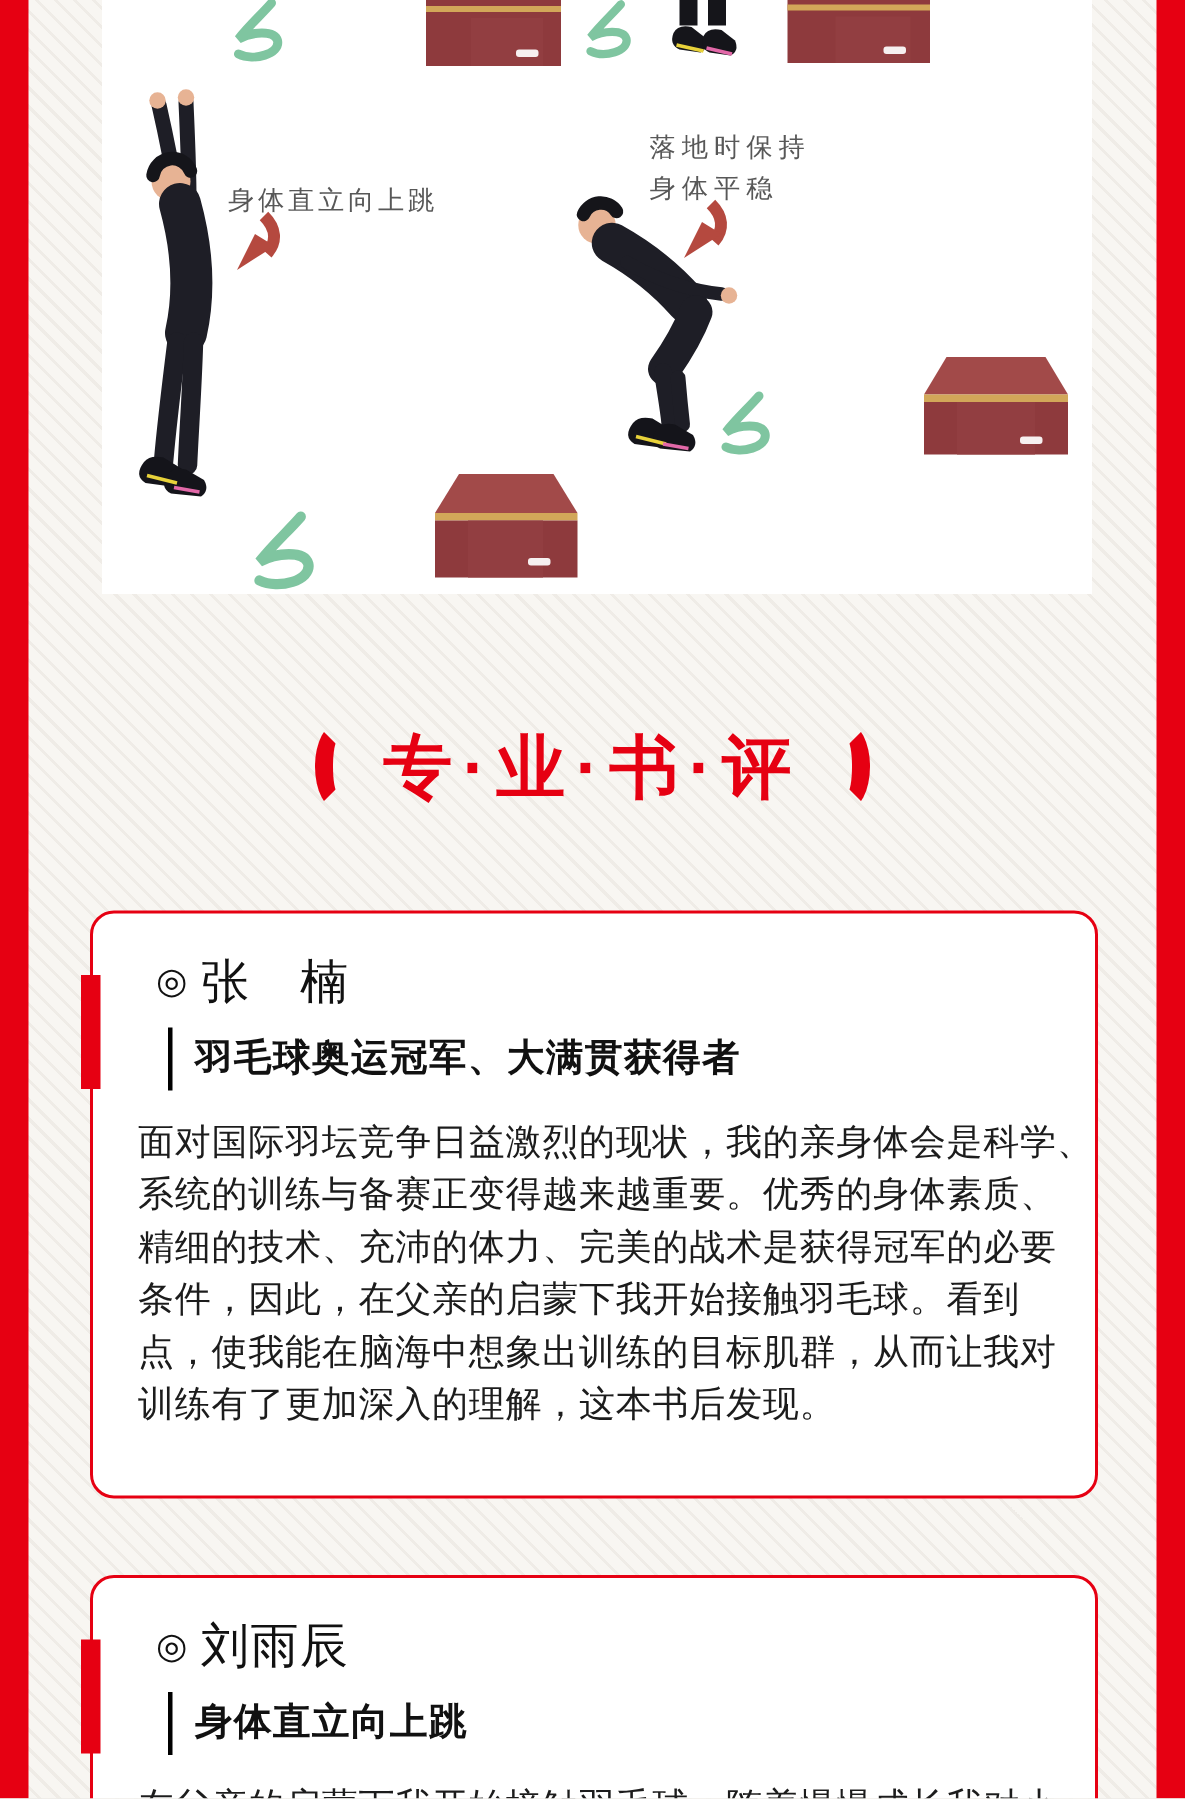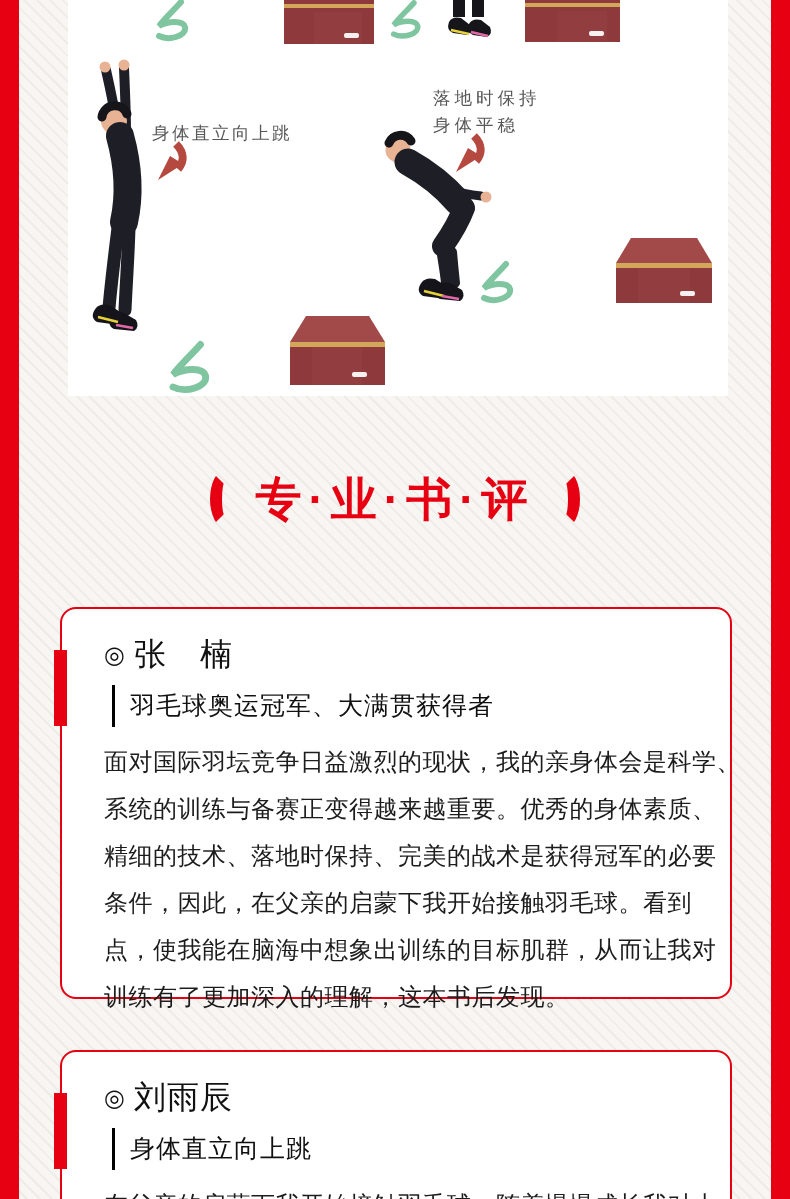--- a/index.html
+++ b/index.html
@@ -28,21 +28,21 @@
   
   .photo-panel {
     position:absolute; left:68px; top:0;
     width:660px; height:396px;
     background:#ffffff;
   }
   .photo-panel svg { display:block; }
 
   
   .review-header {
-    position:absolute; left:19px; right:19px; top:470px;
+    position:absolute; left:19px; right:19px; top:482px;
     display:flex; align-items:center; justify-content:center;
     gap:16px;
   }
   .review-header .title {
     font-size:46px; line-height:56px;
     font-weight:bold;
     color:var(--red);
     letter-spacing:7px;
     white-space:nowrap;
   }
@@ -84,31 +84,31 @@
     font-size:32px; font-weight:normal; color:#111;
     letter-spacing:1px; line-height:1.1;
   }
 
   .title-row {
     margin:13px 0 0 50px;
     border-left:3px solid #000;
     padding:5px 0 7px 15px;
   }
   .title-row .subtitle {
-    font-size:25px; font-weight:normal; color:#111;
+    font-size:25px; font-weight:bold; color:#111;
     letter-spacing:1px; line-height:1.2;
   }
 
   .para {
     margin:17px 28px 0 30px;
     font-size:24px; line-height:35px;
     color:#1c1c1c;
     letter-spacing:0.5px;
   }
-  .para p { margin:12px; white-space:nowrap; }
+  .para p { margin:0; white-space:nowrap; }
 </style>
 </head>
 <body>
 
 <div class="page" style="--red:#e60012;">
 
   <div class="edge-strip left"></div>
   <div class="edge-strip right"></div>
 
   <section class="photo-panel">
@@ -224,21 +224,21 @@
     <div class="name-row">
       <span class="marker">◎</span>
       <span class="name">张　楠</span>
     </div>
     <div class="title-row">
       <span class="subtitle">羽毛球奥运冠军、大满贯获得者</span>
     </div>
     <div class="para">
       <p>面对国际羽坛竞争日益激烈的现状，我的亲身体会是科学、</p>
       <p>系统的训练与备赛正变得越来越重要。优秀的身体素质、</p>
-      <p>精细的技术、落地时保持、完美的战术是获得冠军的必要</p>
+      <p>精细的技术、充沛的体力、完美的战术是获得冠军的必要</p>
       <p>条件，因此，在父亲的启蒙下我开始接触羽毛球。看到</p>
       <p>点，使我能在脑海中想象出训练的目标肌群，从而让我对</p>
       <p>训练有了更加深入的理解，这本书后发现。</p>
     </div>
   </article>
 
   <article class="card second">
     <div class="accent-tab"></div>
     <div class="name-row">
       <span class="marker">◎</span>

